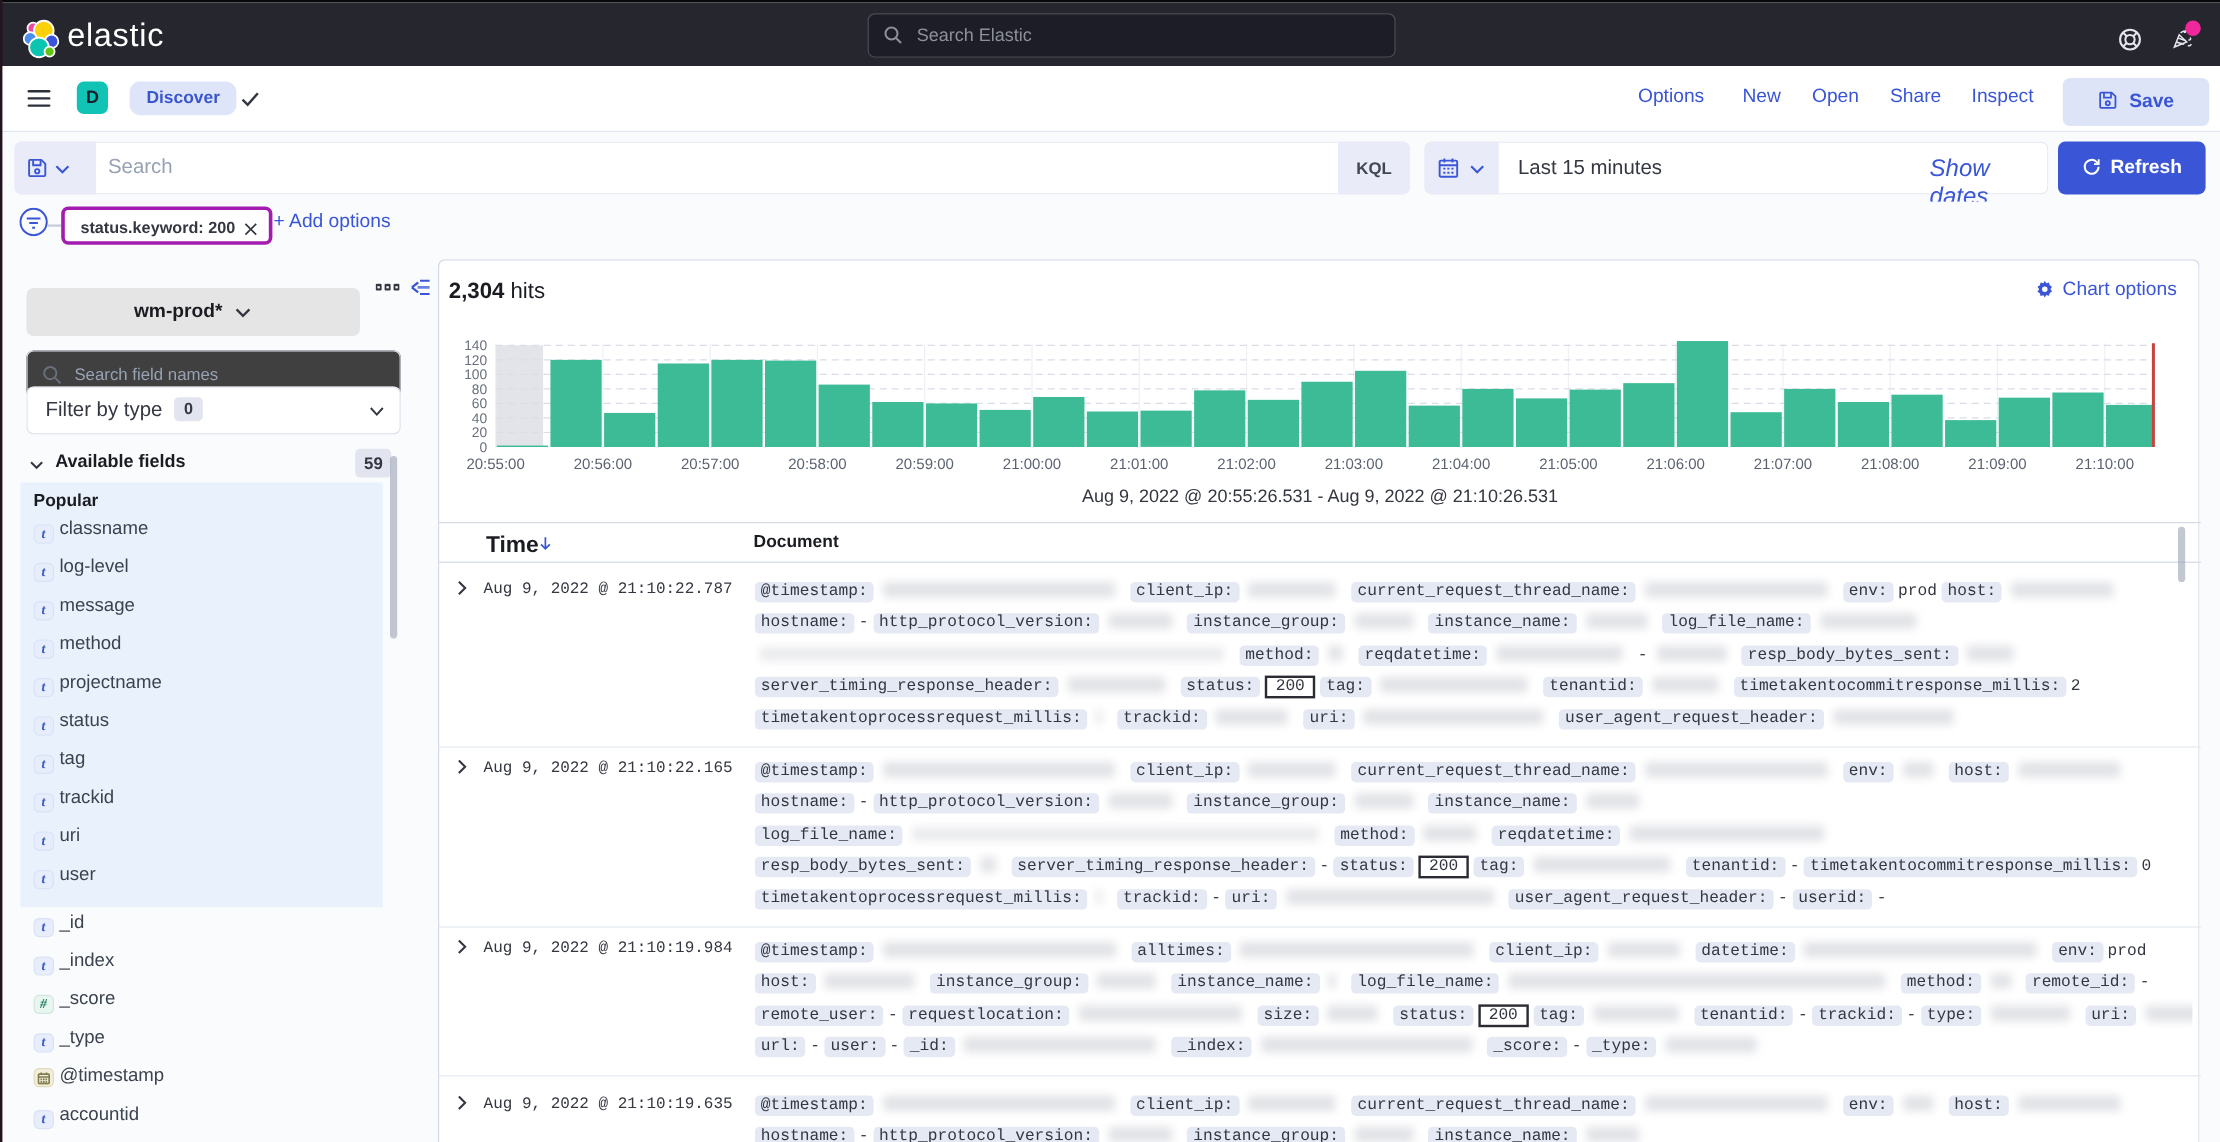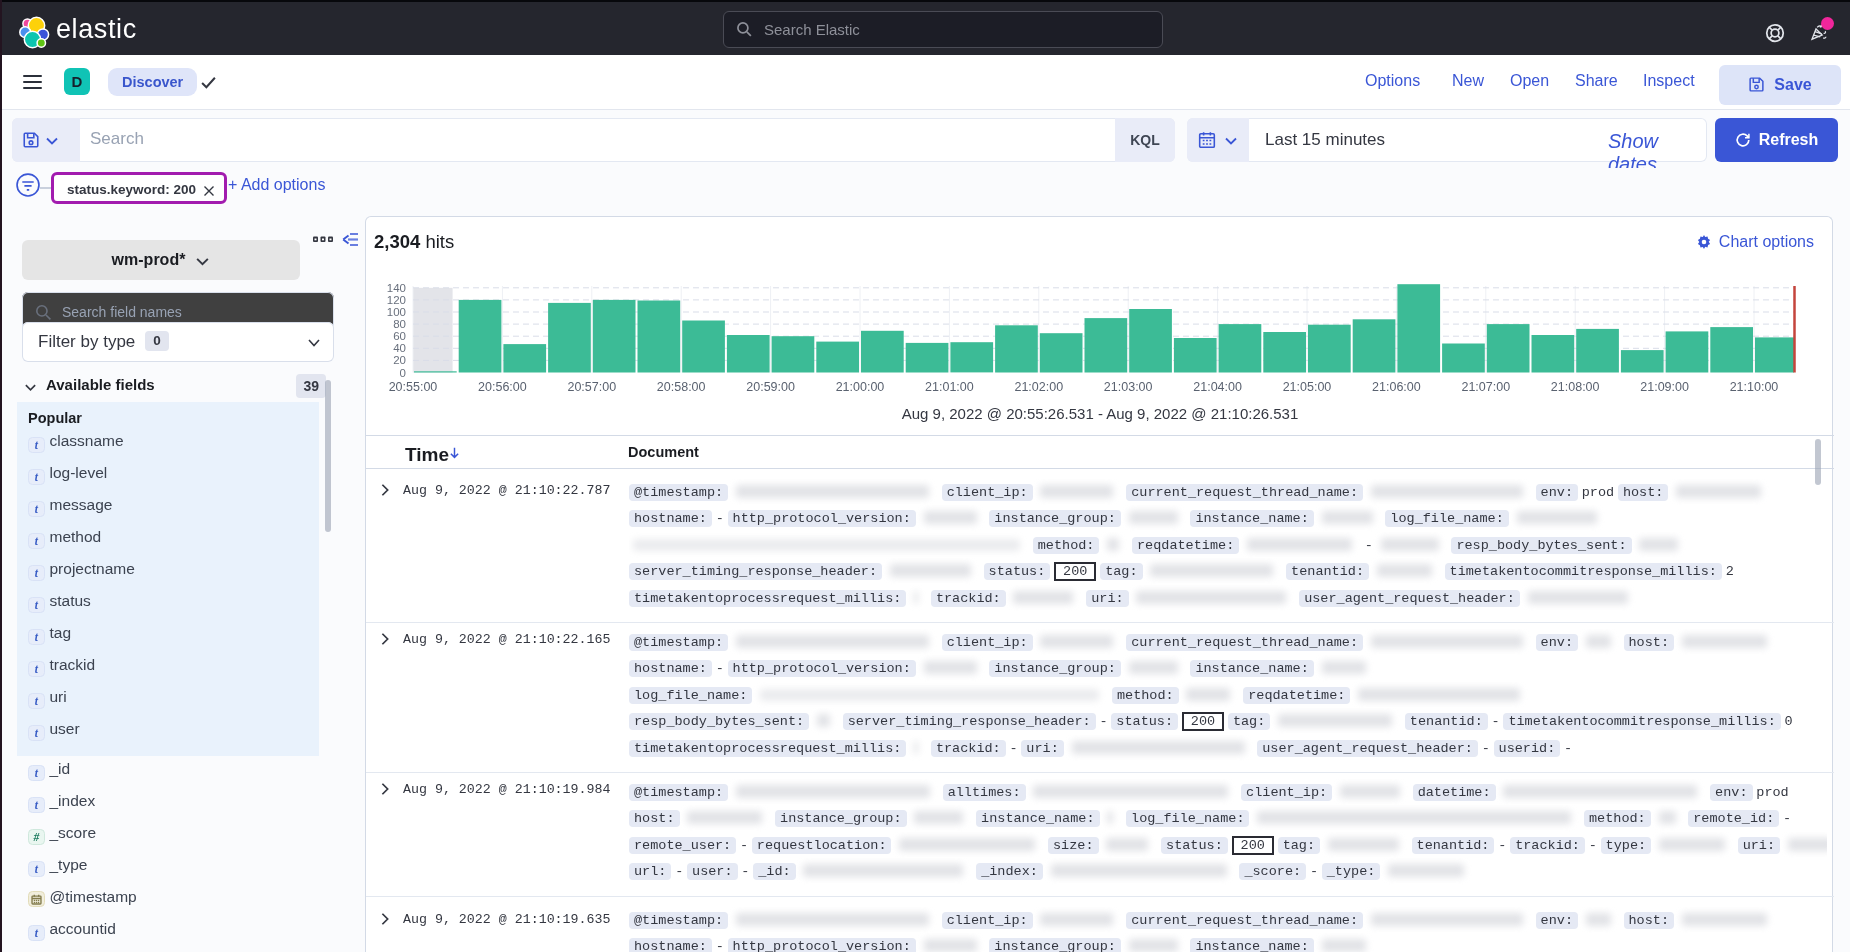--- a/index.html
+++ b/index.html
@@ -176,21 +176,21 @@
         <circle cx="6.5" cy="6.5" r="4.8"></circle>
         <path d="M10.3 10.3 L14.5 14.5"></path>
       </svg>Search field names</div>
   <div id="filtertype">Filter by type<span style="display:inline-block;margin-left:10px;background:#e2e5ef;border-radius:4px;font-size:13.5px;font-weight:700;line-height:20px;padding:0 8px;vertical-align:2px;">0</span>
     <svg style="position:absolute;right:13px;top:16px" width="14" height="10" viewBox="0 0 14 10" fill="none" stroke="#343741" stroke-width="1.6">
         <path d="M2 2 L7 7.5 L12 2"></path>
       </svg></div>
   <div id="availhdr"><svg style="position:absolute;left:2px;top:5px" width="13" height="13" viewBox="0 0 14 10" fill="none" stroke="#343741" stroke-width="1.8">
         <path d="M2 2.5 L7 7.5 L12 2.5"></path>
       </svg><b style="font-size:15px;color:#1a1c21;margin-left:24px;">Available fields</b>
-  <span style="position:absolute;right:8px;top:-2px;background:#e2e5ef;border-radius:4px;font-size:14px;font-weight:600;line-height:24px;padding:0 7px;color:#343741;">39</span></div>
+  <span style="position:absolute;right:8px;top:-2px;background:#e2e5ef;border-radius:4px;font-size:14px;font-weight:600;line-height:24px;padding:0 7px;color:#343741;">59</span></div>
   <div id="popular"></div>
   <b style="position:absolute;left:20px;top:200px;font-size:14.5px;color:#1a1c21;">Popular</b>
   <div class="fieldrow" style="top:222px"><span class="tbadge">t</span>classname</div>
 <div class="fieldrow" style="top:254px"><span class="tbadge">t</span>log-level</div>
 <div class="fieldrow" style="top:286px"><span class="tbadge">t</span>message</div>
 <div class="fieldrow" style="top:318px"><span class="tbadge">t</span>method</div>
 <div class="fieldrow" style="top:350px"><span class="tbadge">t</span>projectname</div>
 <div class="fieldrow" style="top:382px"><span class="tbadge">t</span>status</div>
 <div class="fieldrow" style="top:414px"><span class="tbadge">t</span>tag</div>
 <div class="fieldrow" style="top:446px"><span class="tbadge">t</span>trackid</div>

